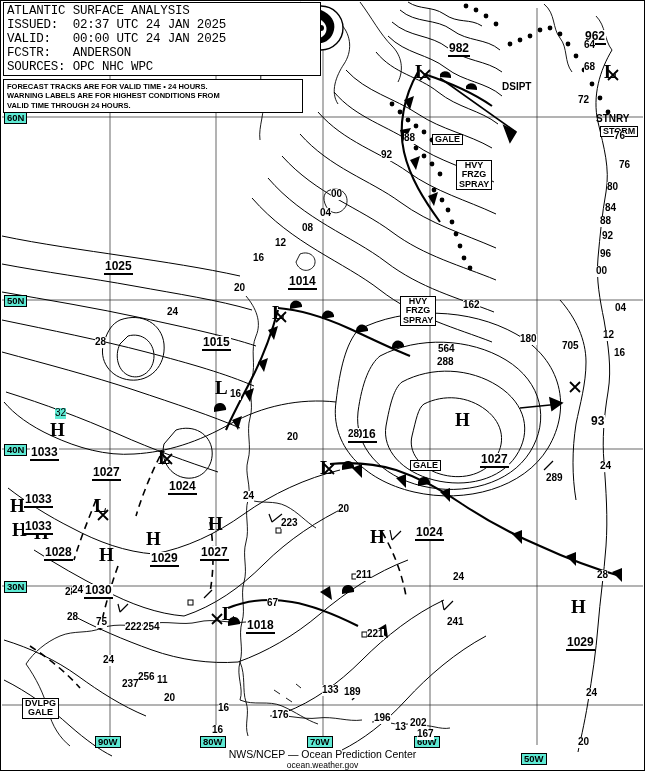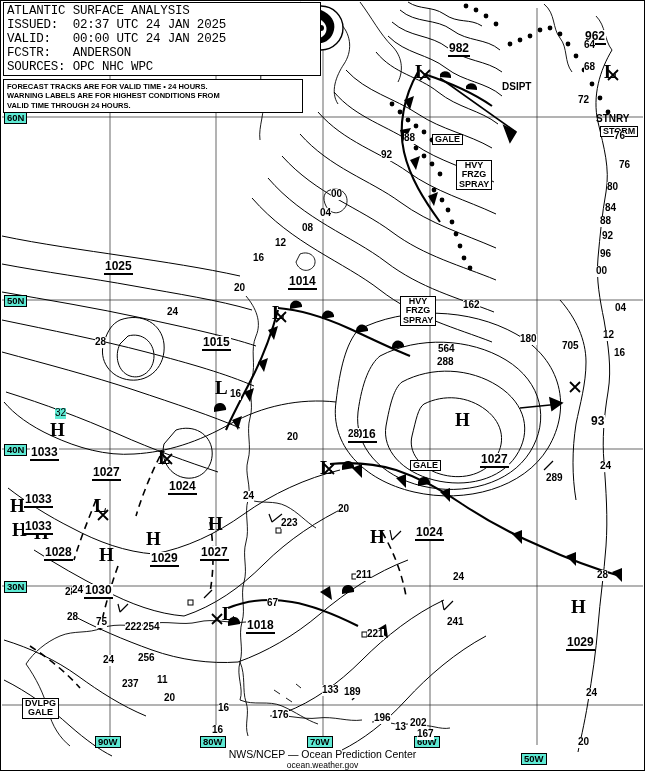--- a/index.html
+++ b/index.html
@@ -513,21 +513,21 @@
       <div class="ovl tick" style="left: 562px; top: 341px;">705</div>
       <div class="ovl tick" style="left: 438px; top: 344px;">564</div>
       <div class="ovl tick" style="left: 437px; top: 357px;">288</div>
       <div class="ovl tick" style="left: 546px; top: 473px;">289</div>
       <div class="ovl tick" style="left: 281px; top: 518px;">223</div>
       <div class="ovl tick" style="left: 356px; top: 570px;">211</div>
       <div class="ovl tick" style="left: 367px; top: 629px;">221</div>
       <div class="ovl tick" style="left: 447px; top: 617px;">241</div>
       <div class="ovl tick" style="left: 344px; top: 687px;">189</div>
       <div class="ovl tick" style="left: 122px; top: 679px;">237</div>
-      <div class="ovl tick" style="left: 138px; top: 607px; margin-top: 46px;">256</div>
+      <div class="ovl tick" style="left: 138px; top: 626px; margin-top: 46px;">256</div>
       <div class="ovl tick" style="left: 143px; top: 622px;">254</div>
       <div class="ovl tick" style="left: 125px; top: 622px;">222</div>
       <div class="ovl tick" style="left: 96px; top: 617px;">75</div>
       <div class="ovl tick" style="left: 67px; top: 612px;">28</div>
       <div class="ovl tick" style="left: 72px; top: 585px;">24</div>
       <div class="ovl tick" style="left: 267px; top: 598px;">67</div>
       <div class="ovl tick" style="left: 157px; top: 675px;">11</div>
       <div class="ovl tick" style="left: 218px; top: 703px;">16</div>
       <div class="ovl tick" style="left: 272px; top: 710px;">176</div>
       <div class="ovl tick" style="left: 322px; top: 685px;">133</div>

